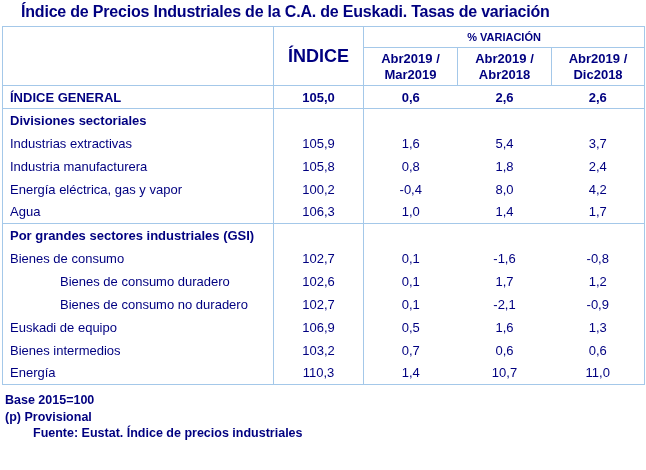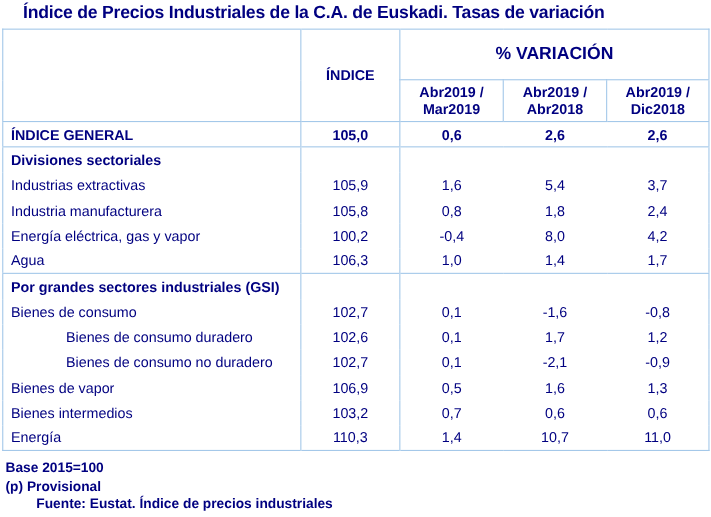--- a/index.html
+++ b/index.html
@@ -31,22 +31,22 @@
   th,td{
     padding:0;
     color:var(--navy);
     font-size:13px;
     overflow:hidden;
     white-space:nowrap;
   }
   
   thead th{font-weight:bold;vertical-align:middle;text-align:center;}
   th.label-head{border-right:1px solid var(--border);}
-  th.index-head{border-right:1px solid var(--border);font-size:13px;}
-  th.var-head{height:46px;border-bottom:1px solid var(--border);font-size:16px;}
+  th.index-head{border-right:1px solid var(--border);font-size:18px;}
+  th.var-head{height:21px;border-bottom:1px solid var(--border);font-size:11px;}
   tr.h2 th{height:38px;line-height:16px;font-size:13px;}
   th.var-sub + th.var-sub{border-left:1px solid var(--border);}
   thead tr.h2 th, thead th[rowspan]{border-bottom:1px solid var(--border);}
   
   tbody td{height:23px;vertical-align:middle;}
   td.label{text-align:left;}
   td.ind0{padding-left:7px;}
   td.ind1{padding-left:7px;}
   td.ind2{padding-left:57px;}
   td.num{text-align:center;}
@@ -150,21 +150,21 @@
         <td class="num">1,2</td>
       </tr>
       <tr class="">
         <td class="label ind2">Bienes de consumo no duradero</td>
         <td class="num col-index">102,7</td>
         <td class="num">0,1</td>
         <td class="num">-2,1</td>
         <td class="num">-0,9</td>
       </tr>
       <tr class="">
-        <td class="label ind1">Bienes de vapor</td>
+        <td class="label ind1">Euskadi de equipo</td>
         <td class="num col-index">106,9</td>
         <td class="num">0,5</td>
         <td class="num">1,6</td>
         <td class="num">1,3</td>
       </tr>
       <tr class="">
         <td class="label ind1">Bienes intermedios</td>
         <td class="num col-index">103,2</td>
         <td class="num">0,7</td>
         <td class="num">0,6</td>

